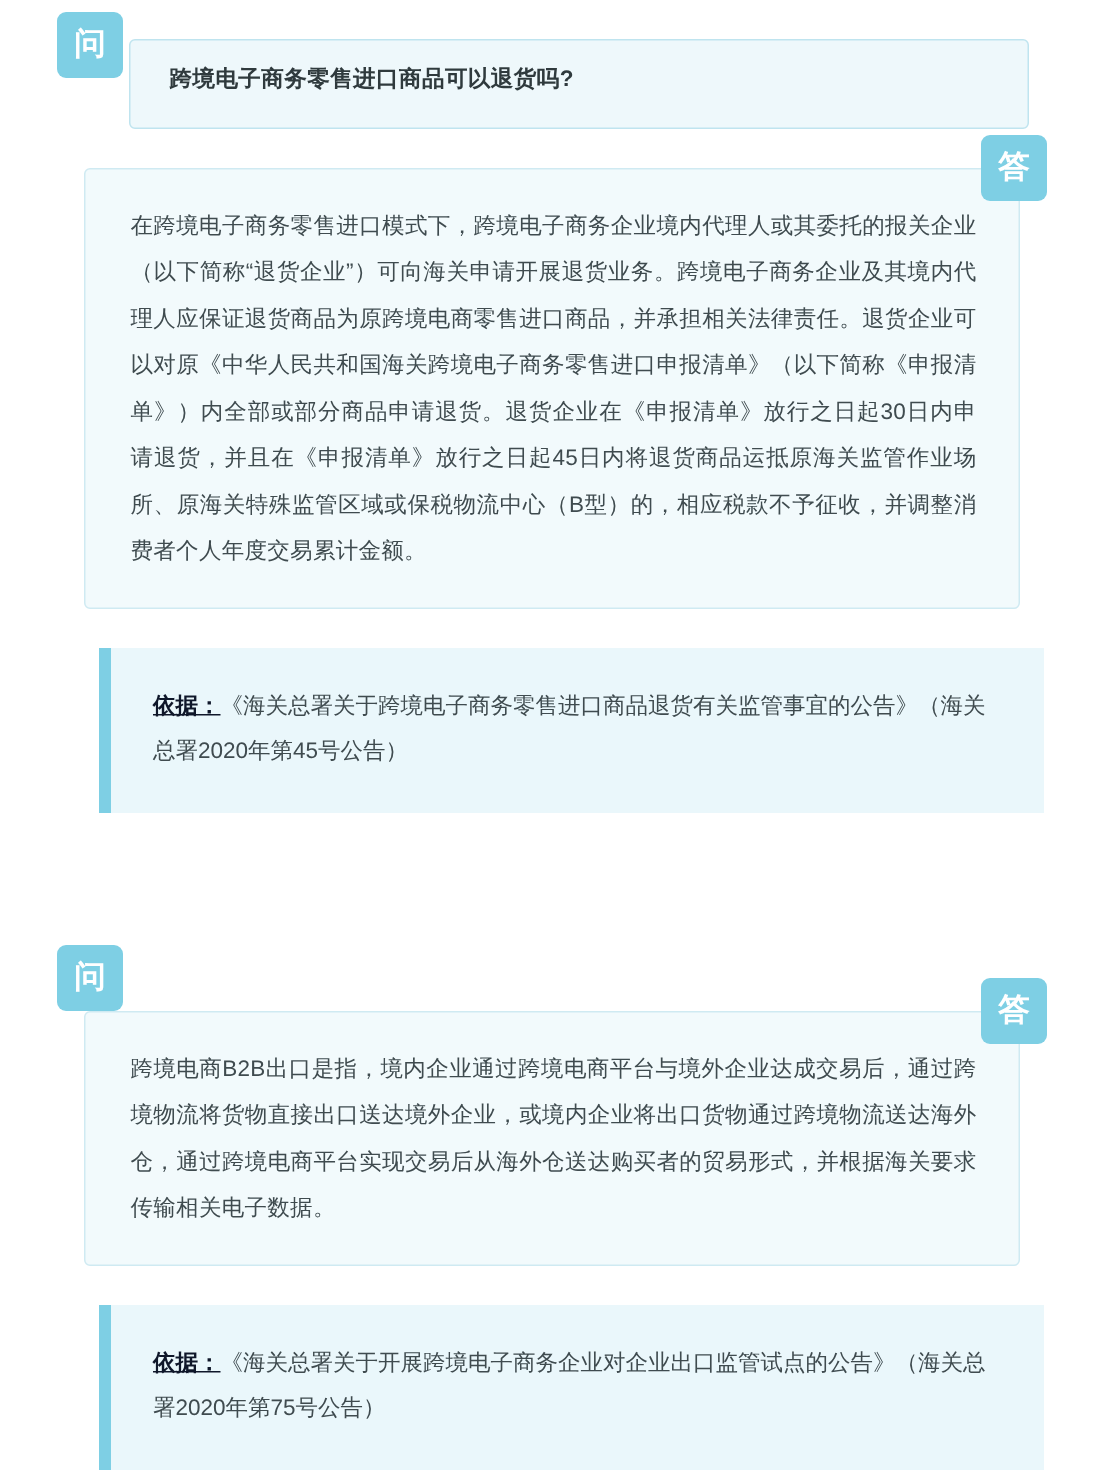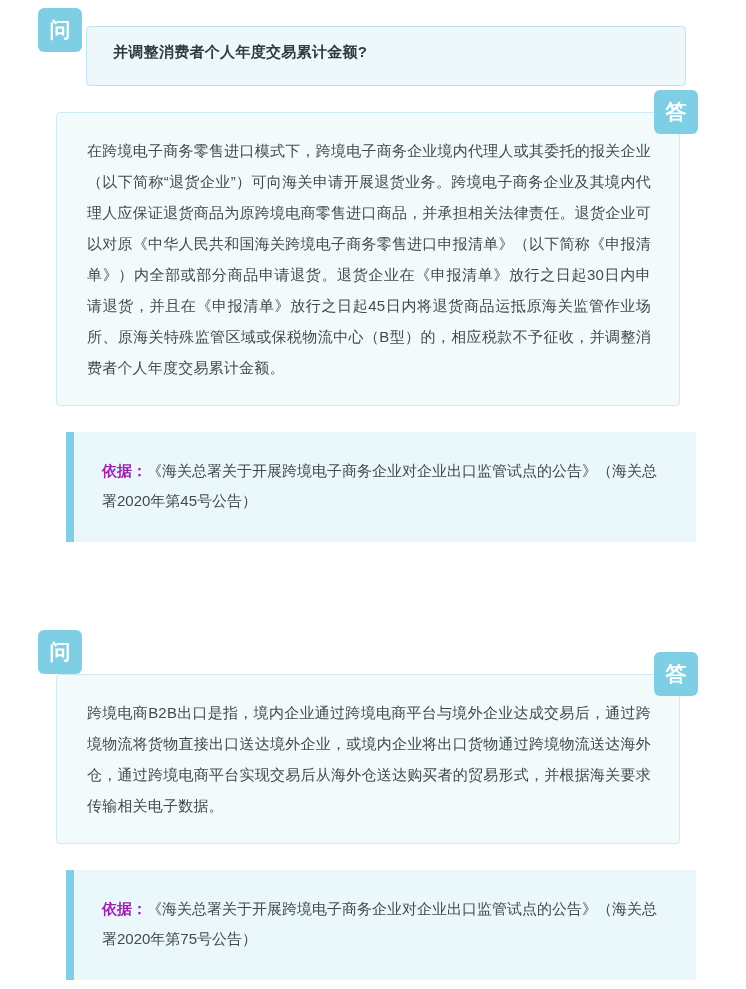--- a/index.html
+++ b/index.html
@@ -114,46 +114,47 @@
     min-height: 60px;
     box-sizing: border-box;
   }
   .src-text {
     font-size: 15px;
     line-height: 30px;
     color: #3f4b4f;
   }
   .src-label {
     font-weight: bold;
-    color: #a21caf;
+    color: #0f172a;
+    text-decoration: underline;
   }
 </style>
 </head>
 <body>
 
 <div class="page">
 
   <div class="qa-block" id="qa-0">
 
     <div class="q-row">
       <div class="q-badge">问</div>
       <div class="q-box">
-        <div class="q-text">并调整消费者个人年度交易累计金额?</div>
+        <div class="q-text">跨境电子商务零售进口商品可以退货吗?</div>
       </div>
     </div>
 
     <div class="a-row">
       <div class="a-badge">答</div>
       <div class="a-box">
         <div class="a-text">在跨境电子商务零售进口模式下，跨境电子商务企业境内代理人或其委托的报关企业（以下简称“退货企业”）可向海关申请开展退货业务。跨境电子商务企业及其境内代理人应保证退货商品为原跨境电商零售进口商品，并承担相关法律责任。退货企业可以对原《中华人民共和国海关跨境电子商务零售进口申报清单》（以下简称《申报清单》）内全部或部分商品申请退货。退货企业在《申报清单》放行之日起30日内申请退货，并且在《申报清单》放行之日起45日内将退货商品运抵原海关监管作业场所、原海关特殊监管区域或保税物流中心（B型）的，相应税款不予征收，并调整消费者个人年度交易累计金额。</div>
       </div>
     </div>
 
     <div class="src-row">
-      <div class="src-text"><span class="src-label">依据：</span><span>《海关总署关于开展跨境电子商务企业对企业出口监管试点的公告》（海关总署2020年第45号公告）</span></div>
+      <div class="src-text"><span class="src-label">依据：</span><span>《海关总署关于跨境电子商务零售进口商品退货有关监管事宜的公告》（海关总署2020年第45号公告）</span></div>
     </div>
 
   </div>
 
   <div class="qa-block" id="qa-1">
 
     <div class="q-row">
       <div class="q-badge">问</div>
     </div>
 

